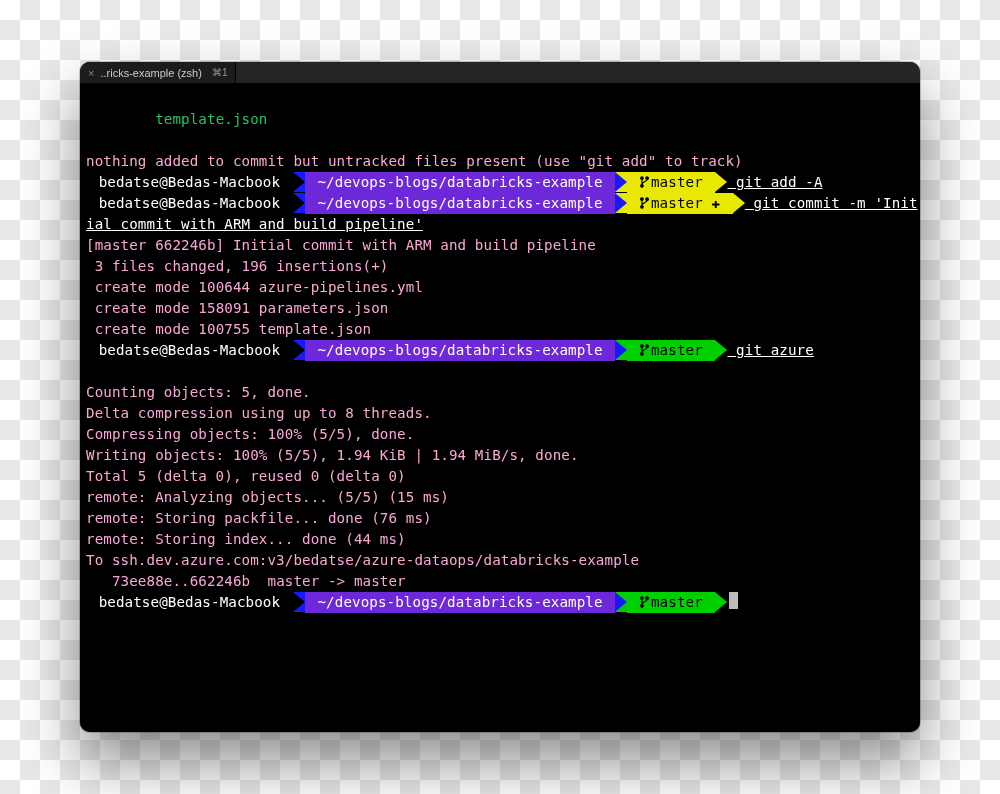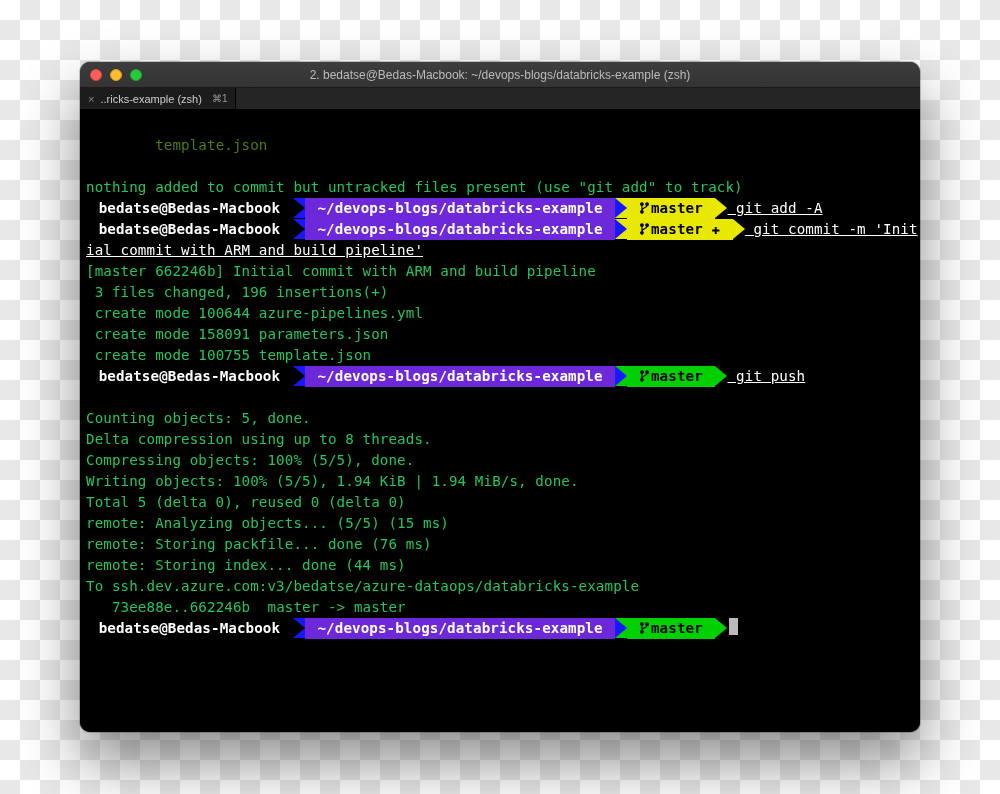--- a/index.html
+++ b/index.html
@@ -71,52 +71,44 @@
     background: #000;
     color: #f2f2f2;
     font-size: 14.2px;
     line-height: 21px;
     padding: 4px 2px 2px 6px;
     white-space: pre-wrap;
     word-break: break-all;
     overflow: hidden;
     letter-spacing: 0.1px;
   }
-  .term .orange { color: #4d7c0f; }
-  .term .gray { color: #22c55e; }
+  .term .orange { color: #22c55e; }
+  .term .gray { color: #f9a8d4; }
   .term .white { color: #fff; text-decoration: underline; }
 
-  .seg { display:inline-block; padding: 0 4px; height: 21px; line-height:21px; vertical-align: top; font-weight: bold;}
+  .seg { display:inline-block; padding: 0 4px; height: 21px; line-height:21px; vertical-align: top;}
   .seg-black { background:#000; color:#fff;}
   .seg-blue  { background:#6d28d9; color:#fff;}
   .seg-yellow{ background:#e8e800; color:#000;}
   .seg-green { background:#00d000; color:#000;}
   .arrow { display:inline-block; width:0; height:0; border-top:10.5px solid transparent; border-bottom:10.5px solid transparent; vertical-align:top;}
   .ar-black-blue  { border-left:12px solid #000; background:#1818ff;}
   .ar-blue-yellow { border-left:12px solid #1818ff; background:#e8e800;}
   .ar-blue-green  { border-left:12px solid #1818ff; background:#00d000;}
   .ar-yellow-end  { border-left:12px solid #e8e800; background:#000;}
   .ar-green-end   { border-left:12px solid #00d000; background:#000;}
 
   .branch-icon svg { width:9px; height:12px; display:inline-block; vertical-align:-1px; margin-right:2px;}
   .cursor { display:inline-block; width:9px; height:17px; background:#bbb; vertical-align:-2px; margin-left:2px;}
 </style>
 </head>
 <body>
 
 <div class="window">
 
-  <div class="titlebar">
-    <div class="traffic">
-      <div class="dot red"></div>
-      <div class="dot yellow"></div>
-      <div class="dot green"></div>
-    </div>
-    <div class="title-text">2. bedatse@Bedas-Macbook: ~/devops-blogs/databricks-example (zsh)</div>
-  </div>
 
   <div class="tabstrip">
     <div class="tab">
       <span class="x">×</span>
       <span>..ricks-example (zsh)</span>
       <span class="hint">⌘1</span>
     </div>
   </div>
 
   <div class="term">
@@ -129,21 +121,21 @@
 <span class="seg seg-black"> <span>bedatse@Bedas-Macbook</span> </span><span class="arrow ar-black-blue"></span><span class="seg seg-blue"> <span>~/devops-blogs/databricks-example</span> </span><span class="arrow ar-blue-yellow"></span><span class="seg seg-yellow"> <span class="branch-icon"><svg viewBox="0 0 10 14">
             <path fill="#000" d="M2 1a1.5 1.5 0 100 3A1.5 1.5 0 002 1zm6 0a1.5 1.5 0 100 3A1.5 1.5 0 008 1zM2 10a1.5 1.5 0 100 3A1.5 1.5 0 002 10zM2 4v6M8 4c0 3-6 2-6 6" stroke="#000" stroke-width="1.3"></path>
           </svg></span><span>master</span> <span>✚</span> </span><span class="arrow ar-yellow-end"></span><span class="white"> git commit -m 'Initial commit with ARM and build pipeline'</span>
 <span class="gray">[master 662246b] Initial commit with ARM and build pipeline</span>
 <span class="gray"> 3 files changed, 196 insertions(+)</span>
 <span class="gray"> create mode 100644 azure-pipelines.yml</span>
 <span class="gray"> create mode 158091 parameters.json</span>
 <span class="gray"> create mode 100755 template.json</span>
 <span class="seg seg-black"> <span>bedatse@Bedas-Macbook</span> </span><span class="arrow ar-black-blue"></span><span class="seg seg-blue"> <span>~/devops-blogs/databricks-example</span> </span><span class="arrow ar-blue-green"></span><span class="seg seg-green"> <span class="branch-icon"><svg viewBox="0 0 10 14">
             <path fill="#000" d="M2 1a1.5 1.5 0 100 3A1.5 1.5 0 002 1zm6 0a1.5 1.5 0 100 3A1.5 1.5 0 008 1zM2 10a1.5 1.5 0 100 3A1.5 1.5 0 002 10zM2 4v6M8 4c0 3-6 2-6 6" stroke="#000" stroke-width="1.3"></path>
-          </svg></span><span>master</span> </span><span class="arrow ar-green-end"></span><span class="white"> git push</span>
+          </svg></span><span>master</span> </span><span class="arrow ar-green-end"></span><span class="white"> git azure</span>
 <span></span>
 <span class="gray">Counting objects: 5, done.</span>
 <span class="gray">Delta compression using up to 8 threads.</span>
 <span class="gray">Compressing objects: 100% (5/5), done.</span>
 <span class="gray">Writing objects: 100% (5/5), 1.94 KiB | 1.94 MiB/s, done.</span>
 <span class="gray">Total 5 (delta 0), reused 0 (delta 0)</span>
 <span class="gray">remote: Analyzing objects... (5/5) (15 ms)</span>
 <span class="gray">remote: Storing packfile... done (76 ms)</span>
 <span class="gray">remote: Storing index... done (44 ms)</span>
 <span class="gray">To ssh.dev.azure.com:v3/bedatse/azure-dataops/databricks-example</span>

